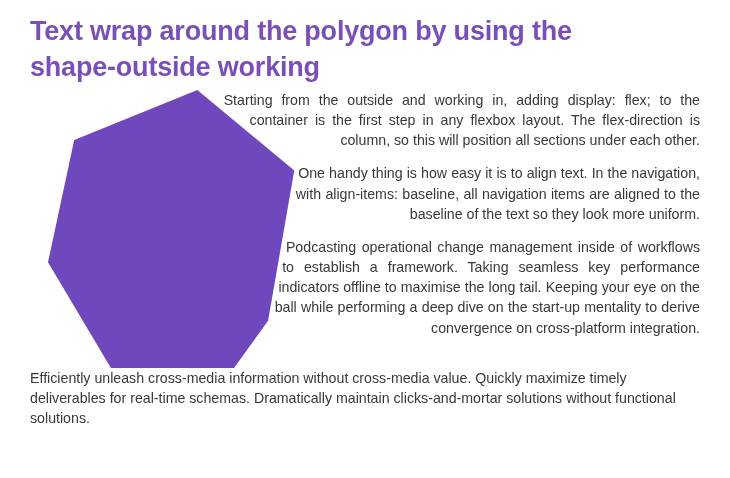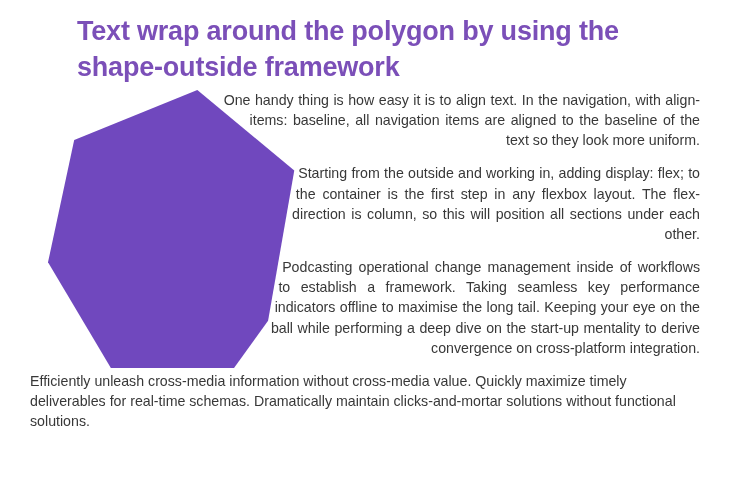--- a/index.html
+++ b/index.html
@@ -29,21 +29,20 @@
     width: 640px;
     margin: 0;
     font-size: 27px;
     line-height: 1.32;
     font-weight: bold;
     color: #7B4FB8;
     letter-spacing: -0.2px;
   }
   .title .line {
     display: block;
-    margin-left: 47px;
   }
 
   .content {
     position: absolute;
     left: 30px;
     top: 90px;
     width: 670px;
     height: 380px;
   }
 
@@ -94,27 +93,27 @@
     margin-bottom: 0;
   }
 </style>
 </head>
 <body>
 
 <div class="page">
 
   <h1 class="title" style="color: rgb(123, 79, 184);">
     <span class="line">Text wrap around the polygon by using the</span>
-    <span class="line">shape-outside framework</span>
+    <span class="line">shape-outside working</span>
   </h1>
 
   <div class="content">
 
     <div class="polygon-shape" style="background: rgb(112, 72, 190);"></div>
 
+    <p class="para flow">Starting from the outside and working in, adding display: flex; to the container is the first step in any flexbox layout. The flex-direction is column, so this will position all sections under each other.</p>
     <p class="para flow">One handy thing is how easy it is to align text. In the navigation, with align-items: baseline, all navigation items are aligned to the baseline of the text so they look more uniform.</p>
-    <p class="para flow">Starting from the outside and working in, adding display: flex; to the container is the first step in any flexbox layout. The flex-direction is column, so this will position all sections under each other.</p>
     <p class="para flow">Podcasting operational change management inside of workflows to establish a framework. Taking seamless key performance indicators offline to maximise the long tail. Keeping your eye on the ball while performing a deep dive on the start-up mentality to derive convergence on cross-platform integration.</p>
     <p class="para full">Efficiently unleash cross-media information without cross-media value. Quickly maximize timely deliverables for real-time schemas. Dramatically maintain clicks-and-mortar solutions without functional solutions.</p>
 
   </div>
 
 </div>
 
 </body></html>

